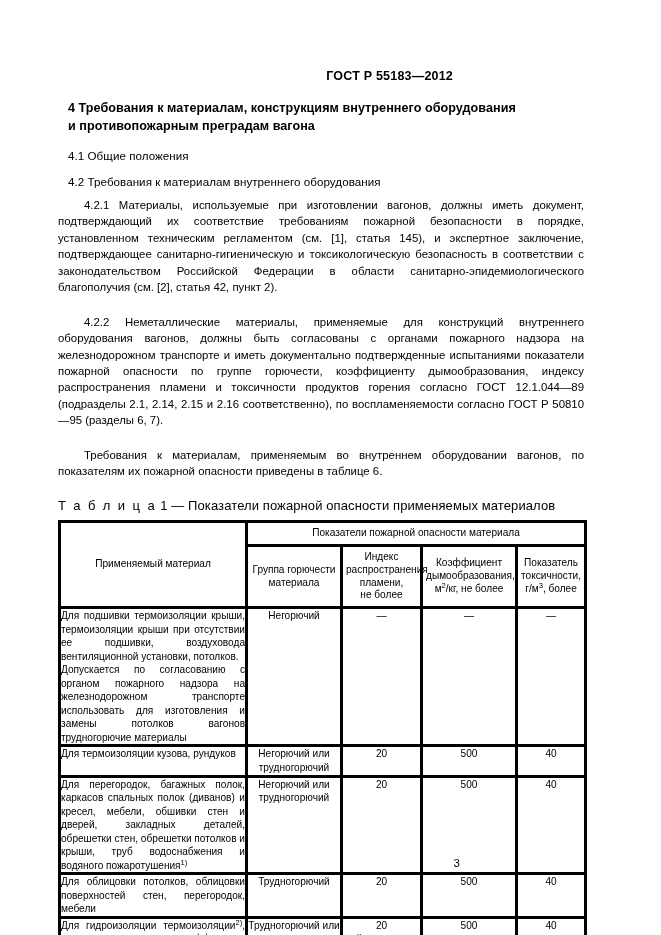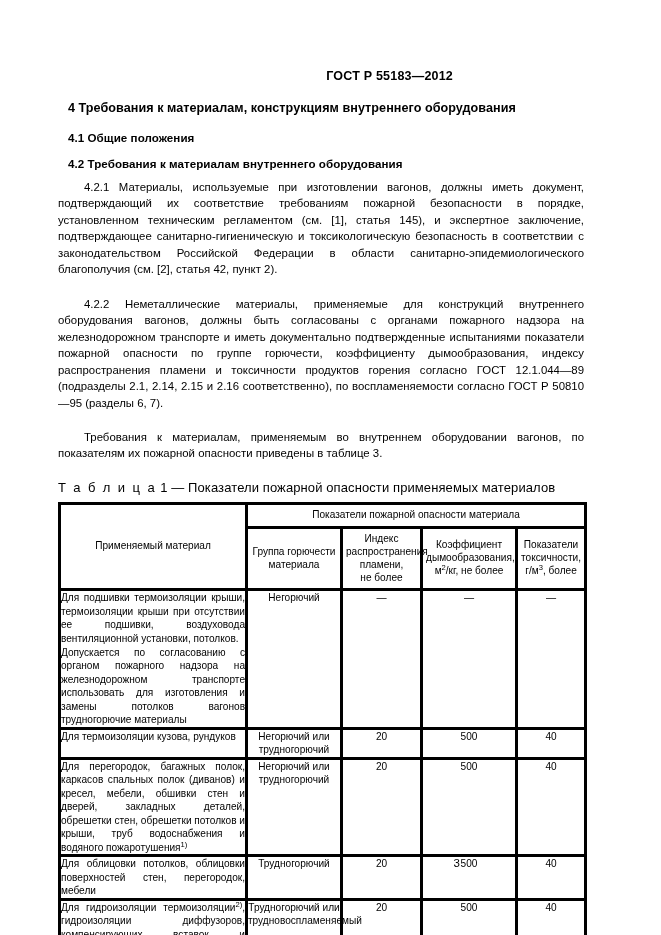--- a/index.html
+++ b/index.html
@@ -41,21 +41,21 @@
   h1.section-title {
     font-size: 12.6px;
     font-weight: bold;
     line-height: 1.42;
     margin: 0 0 0 10px;
     text-indent: 0;
     letter-spacing: 0.05px;
   }
   h2.subsection-title {
     font-size: 11.6px;
-    font-weight: bold;
+    font-weight: normal;
     margin: 13px 0 0 10px;
     letter-spacing: 0.05px;
   }
   p.body-text {
     font-size: 11.4px;
     line-height: 1.445;
     margin: 9px 0 0 0;
     text-align: justify;
     text-indent: 26px;
     letter-spacing: 0.0px;
@@ -127,32 +127,33 @@
 <body>
 
 <div class="page">
 
   <div class="running-head">ГОСТ Р 55183—2012</div>
 
   <div class="content">
 
     <h1 class="section-title">
       <span>4 Требования к материалам, конструкциям внутреннего оборудования</span><br>
+      <span>и противопожарным преградам вагона</span>
     </h1>
 
     <h2 class="subsection-title">4.1 Общие положения</h2>
 
 
     <h2 class="subsection-title">4.2 Требования к материалам внутреннего оборудования</h2>
 
     <p class="body-text">4.2.1 Материалы, используемые при изготовлении вагонов, должны иметь документ, подтверждающий их соответствие требованиям пожарной безопасности в порядке, установленном техническим регламентом (см. [1], статья 145), и экспертное заключение, подтверждающее санитарно-гигиеническую и токсикологическую безопасность в соответствии с законодательством Российской Федерации в области санитарно-эпидемиологического благополучия (см. [2], статья 42, пункт 2).</p>
 
     <p class="body-text tight">4.2.2 Неметаллические материалы, применяемые для конструкций внутреннего оборудования вагонов, должны быть согласованы с органами пожарного надзора на железнодорожном транспорте и иметь документально подтвержденные испытаниями показатели пожарной опасности по группе горючести, коэффициенту дымообразования, индексу распространения пламени и токсичности продуктов горения согласно ГОСТ 12.1.044—89 (подразделы 2.1, 2.14, 2.15 и 2.16 соответственно), по воспламеняемости согласно ГОСТ Р 50810—95 (разделы 6, 7).</p>
 
-    <p class="body-text tight">Требования к материалам, применяемым во внутреннем оборудовании вагонов, по показателям их пожарной опасности приведены в таблице 3.</p>
+    <p class="body-text tight">Требования к материалам, применяемым во внутреннем оборудовании вагонов, по показателям их пожарной опасности приведены в таблице 6.</p>
 
     <div class="table-caption">
       <span class="spaced">Т а б л и ц а</span>
       <span>1 — Показатели пожарной опасности применяемых материалов</span>
     </div>
 
     <table class="gost">
       <colgroup>
         <col style="width:187px">
         <col style="width:95px">
@@ -175,21 +176,21 @@
             <span>распространения</span><br>
             <span>пламени,</span><br>
             <span>не более</span>
           </th>
           <th>
             <span>Коэффициент</span><br>
             <span>дымообразования,</span><br>
             <span class="nowrap"><span>м</span><sup>2</sup><span>/кг, не более</span></span>
           </th>
           <th>
-            <span>Показатели</span><br>
+            <span>Показатель</span><br>
             <span>токсичности,</span><br>
             <span class="nowrap"><span>г/м</span><sup>3</sup><span>, более</span></span>
           </th>
         </tr>
       </thead>
       <tbody>
 
         <tr>
           <td class="cell-material">
             <span>Для подшивки термоизоляции крыши, термоизоляции крыши при отсутствии ее подшивки, воздуховода вентиляционной установки, потолков.</span><br>

